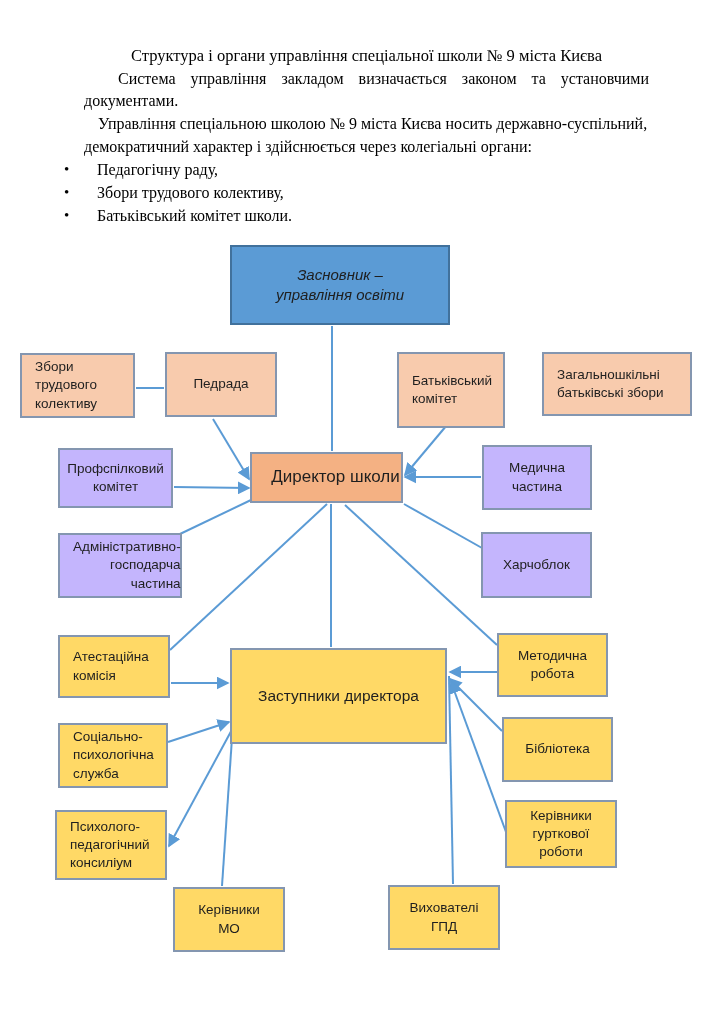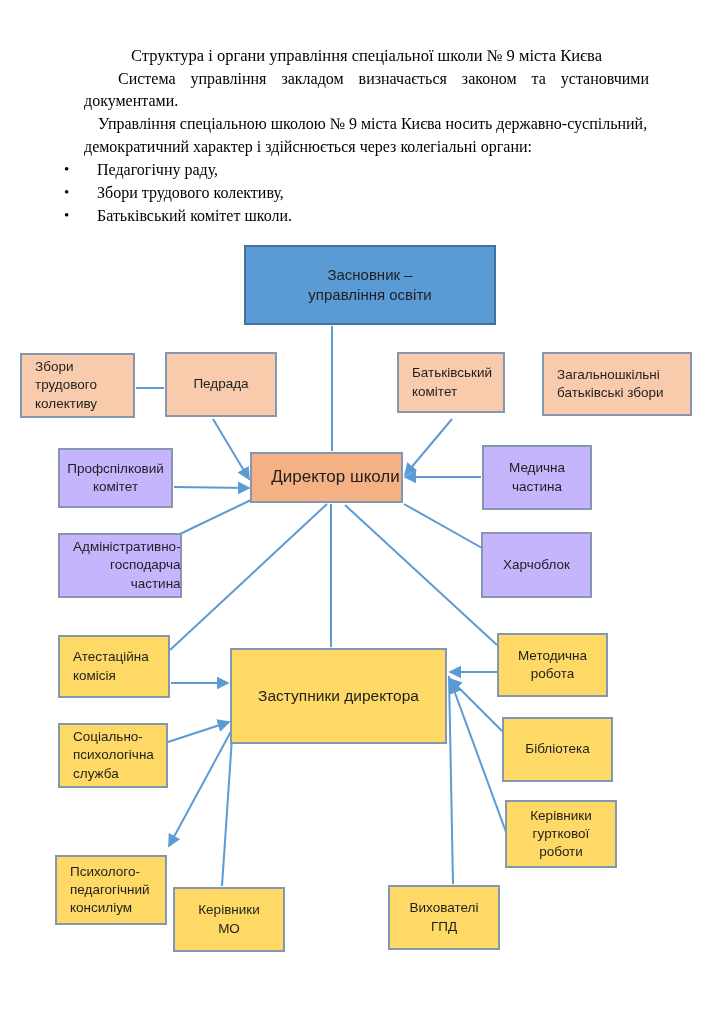--- a/index.html
+++ b/index.html
@@ -128,45 +128,45 @@
       <line x1="168" y1="742" x2="229" y2="722" marker-end="url(#arr)"></line>
 
       <line x1="235" y1="724" x2="169" y2="846" marker-end="url(#arr)"></line>
 
       <line x1="233" y1="723" x2="222" y2="886"></line>
 
       <line x1="449" y1="676" x2="453" y2="884"></line>
     </g>
   </svg>
 
-  <div class="node blue center fs15" style="left:244px;top:245px;width:252px;height:80px;">Засновник –
+  <div class="node blue center fs15" style="left:230px;top:245px;width:220px;height:80px;font-style:italic;">Засновник –
 управління освіти</div>
   <div class="node peach left" style="left:20px;top:353px;width:115px;height:65px;">Збори
 трудового
 колективу</div>
   <div class="node peach center" style="left:165px;top:352px;width:112px;height:65px;">Педрада</div>
-  <div class="node peach left" style="left:397px;top:352px;width:108px;height:61px;">Батьківський
+  <div class="node peach left" style="left:397px;top:352px;width:108px;height:76px;">Батьківський
 комітет</div>
   <div class="node peach left" style="left:542px;top:352px;width:150px;height:64px;">Загальношкільні
 батьківські збори</div>
   <div class="node lightpeach center" style="left:58px;top:448px;width:115px;height:60px;">Профспілковий
 комітет</div>
   <div class="node orange center fs17" style="left:250px;top:452px;width:153px;height:51px;padding-left:18px;">Директор школи</div>
   <div class="node lightpeach center" style="left:482px;top:445px;width:110px;height:65px;">Медична
 частина</div>
   <div class="node lightpeach left" style="left:58px;top:533px;width:124px;height:65px;text-align:right;">Адміністративно-
 господарча
 частина</div>
   <div class="node lightpeach center" style="left:481px;top:532px;width:111px;height:66px;">Харчоблок</div>
   <div class="node yellow left" style="left:58px;top:635px;width:112px;height:63px;">Атестаційна
 комісія</div>
   <div class="node yellow left" style="left:58px;top:723px;width:110px;height:65px;">Соціально-
 психологічна
 служба</div>
-  <div class="node yellow left" style="left:55px;top:810px;width:112px;height:70px;margin-top:45px;">Психолого-
+  <div class="node yellow left" style="left:55px;top:810px;width:112px;height:70px;">Психолого-
 педагогічний
 консиліум</div>
   <div class="node yellow center fs16" style="left:230px;top:648px;width:217px;height:96px;">Заступники директора</div>
   <div class="node yellow center" style="left:497px;top:633px;width:111px;height:64px;">Методична
 робота</div>
   <div class="node yellow center" style="left:502px;top:717px;width:111px;height:65px;">Бібліотека</div>
   <div class="node yellow center" style="left:505px;top:800px;width:112px;height:68px;">Керівники
 гурткової
 роботи</div>
   <div class="node yellow center" style="left:173px;top:887px;width:112px;height:65px;">Керівники

